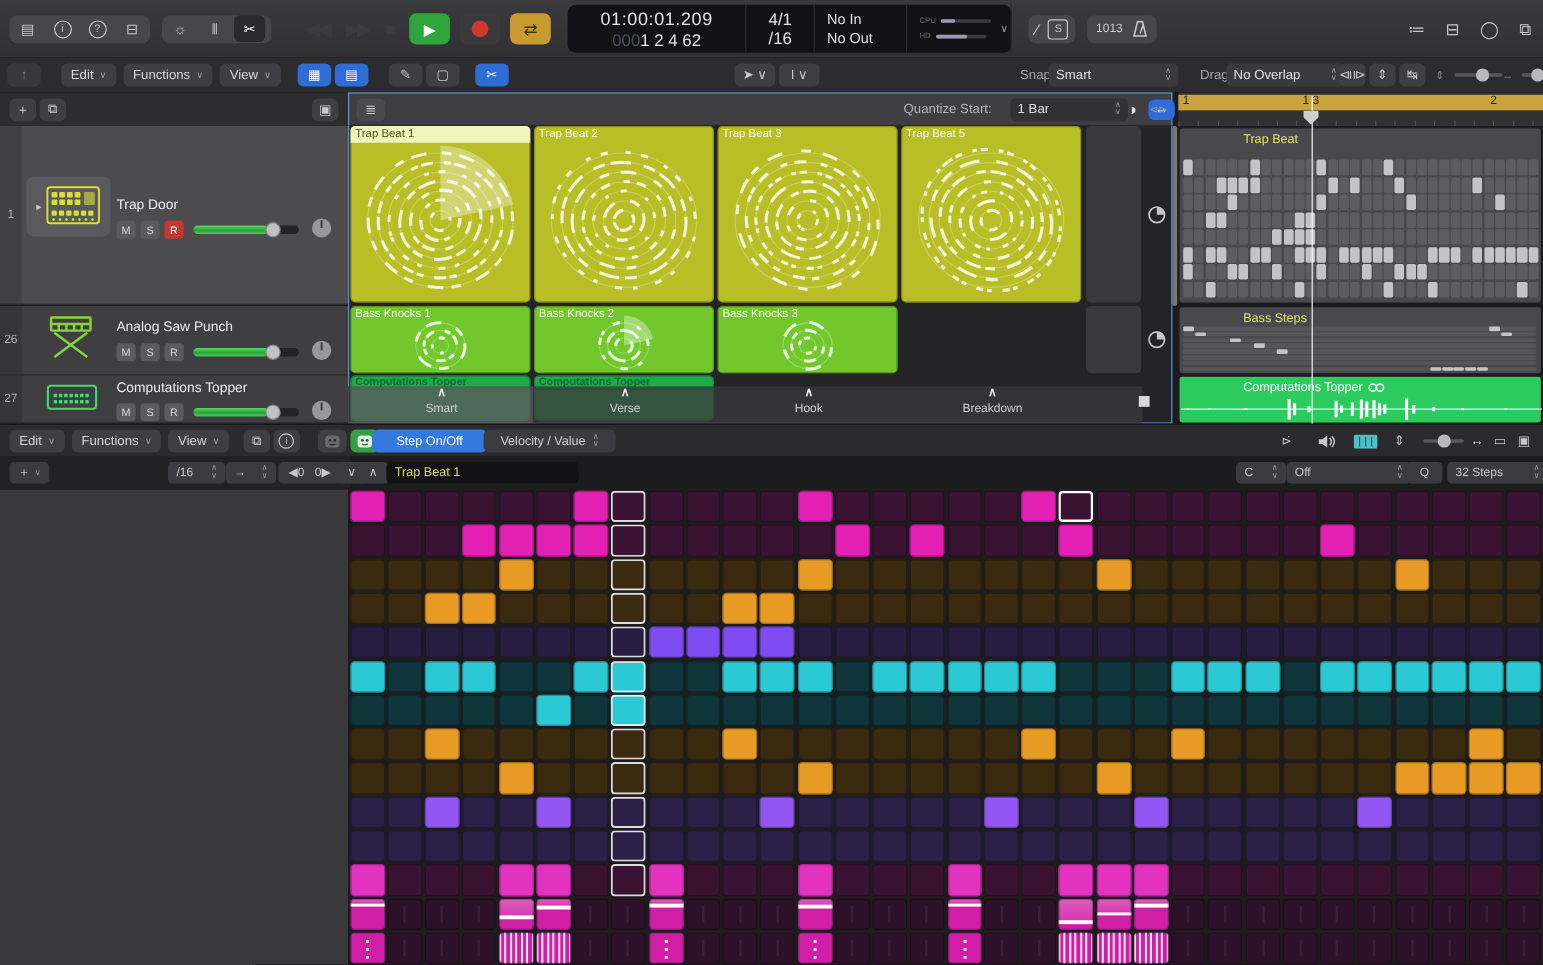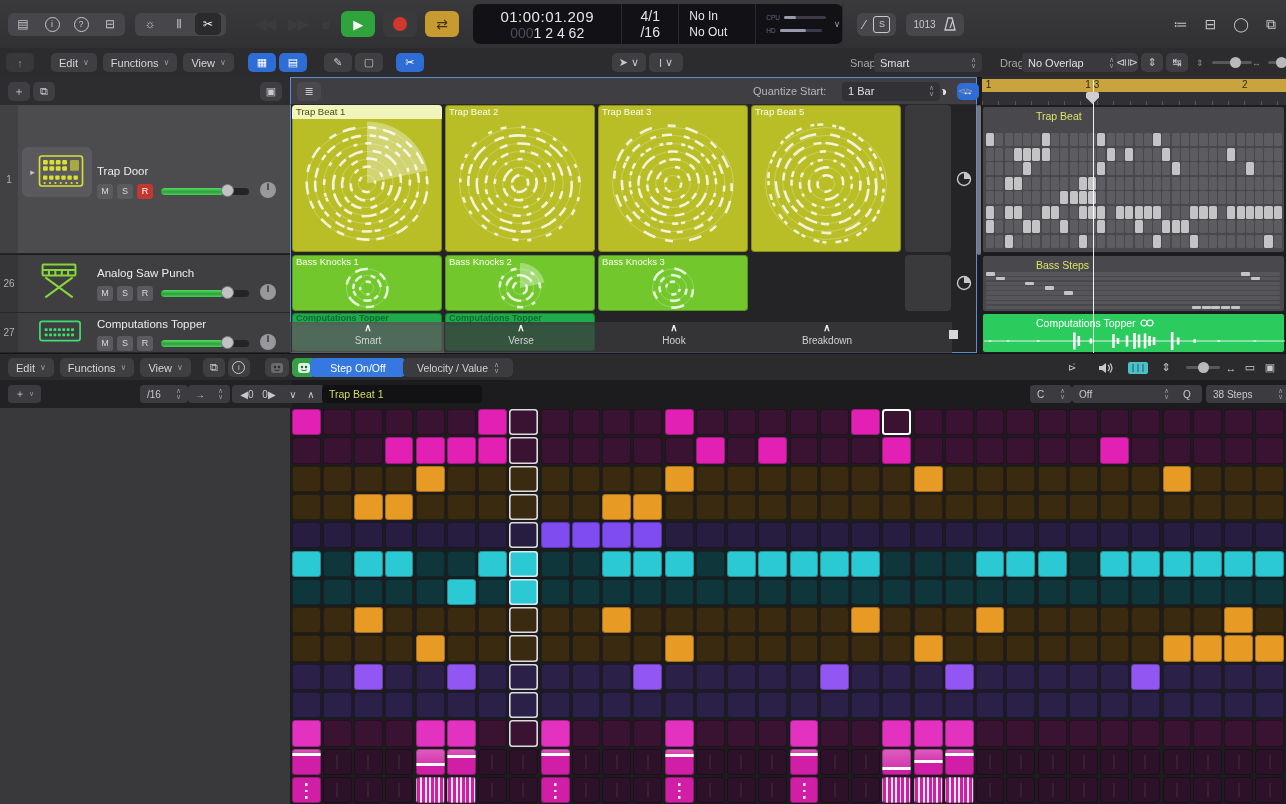--- a/index.html
+++ b/index.html
@@ -934,21 +934,21 @@
     <span class="pill" style="position:absolute;left:1030px;width:28px;justify-content:space-between;z-index:2">
         <span>C</span>
         <span class="spin">∧<br>∨</span>
       </span>
     <span class="pill" style="position:absolute;left:1072px;width:90px;justify-content:space-between;z-index:2">
         <span>Off</span>
         <span class="spin">∧<br>∨</span>
       </span>
     <span class="pill" style="position:absolute;left:1172px;width:16px;z-index:2">Q</span>
     <span class="pill" style="position:absolute;left:1206px;width:70px;justify-content:space-between;z-index:2">
-        <span>38 Steps</span>
+        <span>32 Steps</span>
         <span class="spin">∧<br>∨</span>
       </span>
   </div>
 
   <div id="seqheaders" class="abs"></div>
   <div id="seqgrid">
       <div class="gridrow" style="top: 409px; height: 26.3px;">
         <div class="ggroup">
           <div class="cell" style="background: rgb(227, 32, 180);"></div>
           <div class="cell" style="background: rgb(58, 18, 50);"></div>

